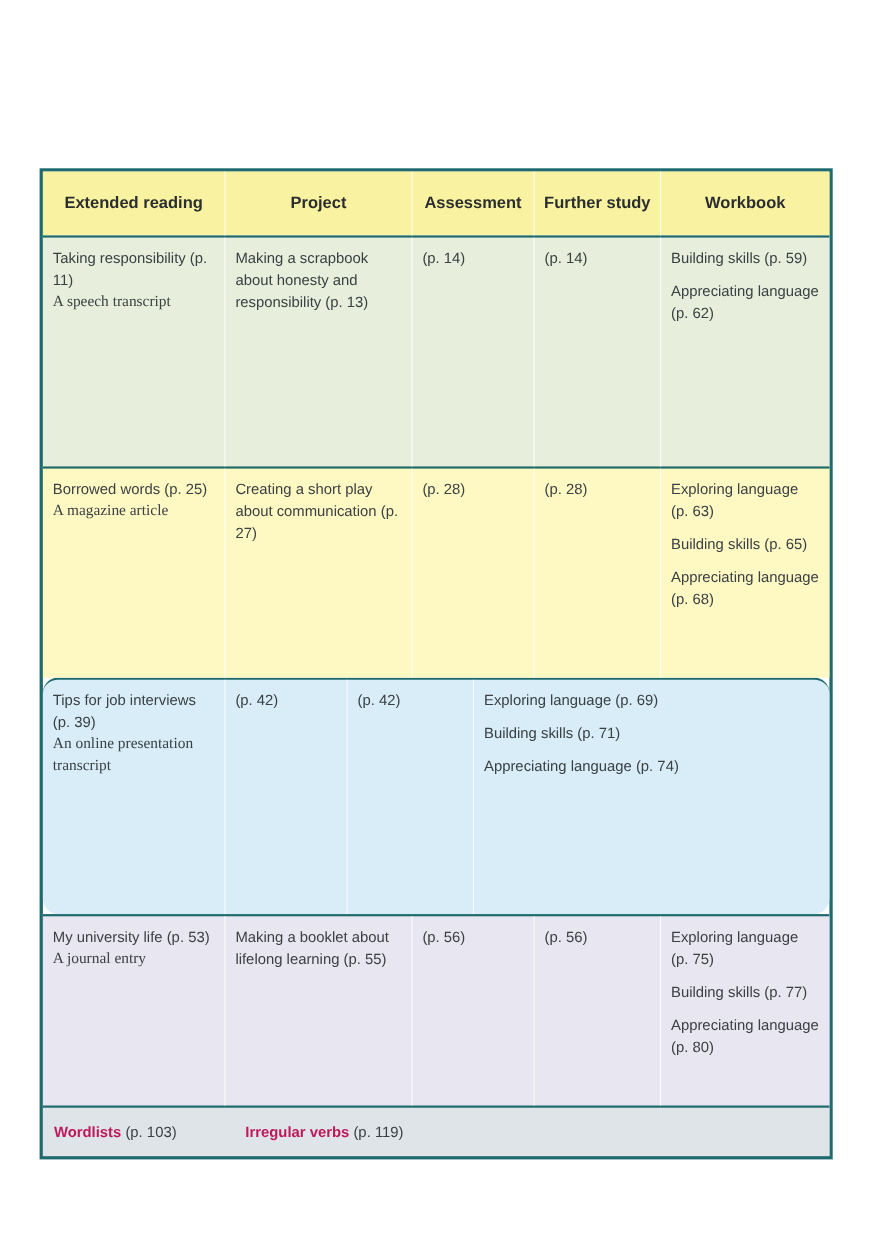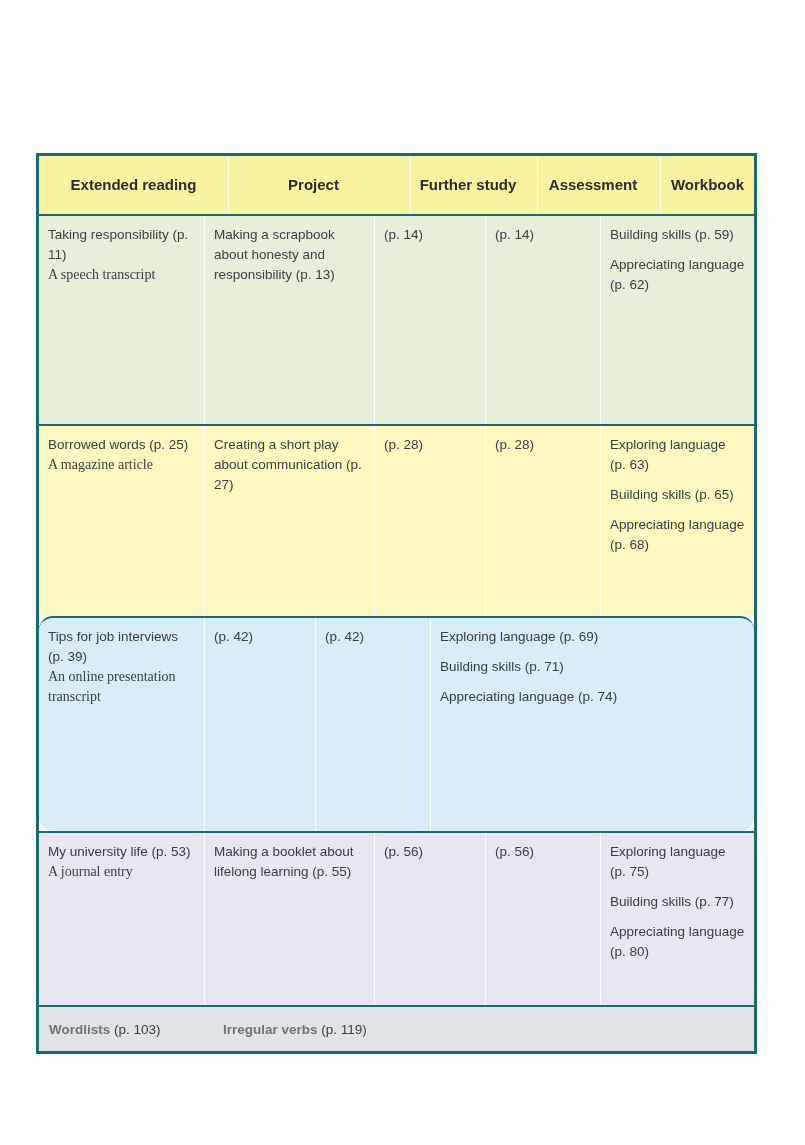--- a/index.html
+++ b/index.html
@@ -47,21 +47,20 @@
   .header-row { height: 58px; }
   .header-row .cell {
     display: flex;
     align-items: center;
     justify-content: center;
     font-weight: bold;
     font-size: 15px;
     color: var(--header-text);
     text-align: center;
     padding: 4px 6px;
-    margin-left: 12px;
   }
   .body-row { border-top: 2px solid var(--border-color); }
   .row-0 { height: 210px; }
   .row-1 { height: 192px; }
   .row-2 { height: 215px; }
   .row-3 { height: 174px; }
 
   .reading-genre {
     font-family: "Liberation Serif", serif;
     font-size: 14px;
@@ -72,33 +71,33 @@
   .footer-row {
     height: 46px;
     border-top: 2px solid var(--border-color);
     display: flex;
     align-items: center;
     padding-left: 10px;
     font-size: 13.5px;
     color: var(--body-text);
   }
   .footer-item-first { width: 174px; flex: 0 0 174px; }
-  .footer-label { font-weight: bold; color: #737373; }
+  .footer-label { font-weight: bold; color: #be185d; }
 </style>
 </head>
 <body>
 
 <div class="page">
   <div class="scope-table">
 
     <div class="trow header-row" style="background-color: rgb(248, 242, 161);">
       <div class="cell col-reading">Extended reading</div>
       <div class="cell col-project">Project</div>
+      <div class="cell col-assessment">Assessment</div>
       <div class="cell col-further">Further study</div>
-      <div class="cell col-assessment">Assessment</div>
       <div class="cell col-workbook">Workbook</div>
     </div>
 
     <div class="trow body-row row-0" style="background-color: rgb(231, 239, 220);">
       <div class="cell col-reading">
         <div>Taking responsibility (p. 11)</div>
         <div class="reading-genre">A speech transcript</div>
       </div>
       <div class="cell col-project">Making a scrapbook about honesty and responsibility (p. 13)</div>
       <div class="cell col-assessment">(p. 14)</div>

